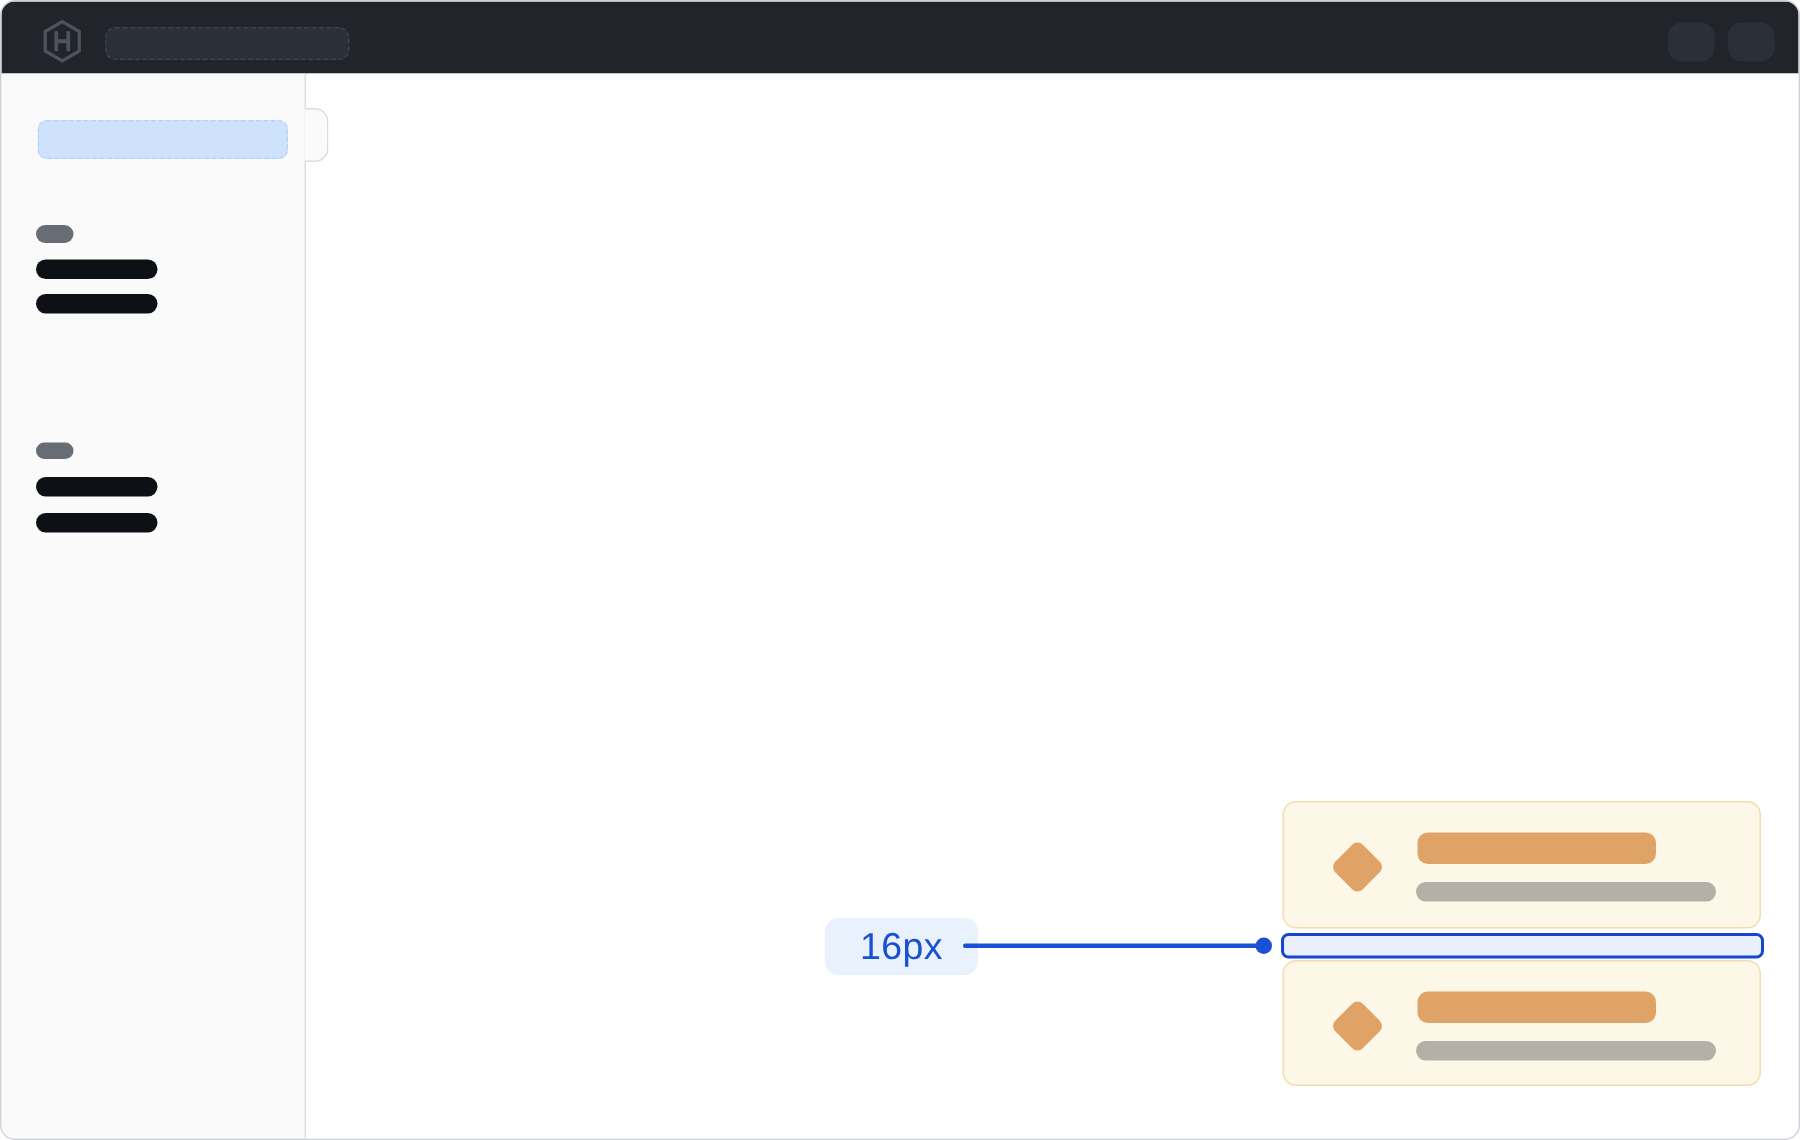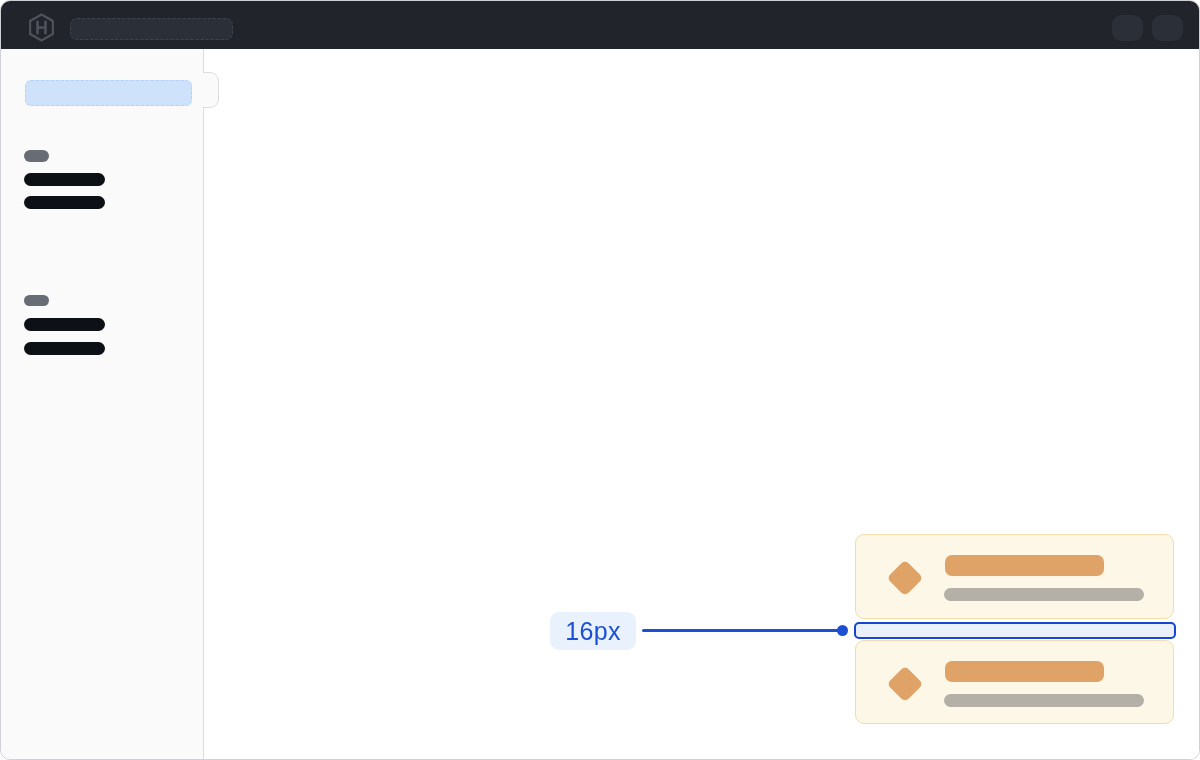--- a/index.html
+++ b/index.html
@@ -81,21 +81,21 @@
     background:#b4b0a8; border-radius:7px;
   }
 
   
   .spacing-rect{
     position:absolute; left:853px; top:621px; width:322px; height:17px;
     background:#e9f0fc; border:2.5px solid #1546d2; border-radius:5px;
     z-index:2;
   }
   .spacing-label{
-    position:absolute; left:549px; top:611px; width:86px; height:38px;
+    position:absolute; left:549px; top:611px; width:102px; height:38px;
     background:#e9f1fd; border-radius:9px;
     color:#1b50d5; font-size:25px; line-height:38px; font-weight:500;
     text-align:center; letter-spacing:0.3px;
   }
   .anno-line{
     position:absolute; left:641px; top:628px; width:198px; height:2.5px;
     background:#1b50d5; border-radius:2px;
   }
   .anno-dot{
     position:absolute; left:836px; top:624px; width:11px; height:11px;

